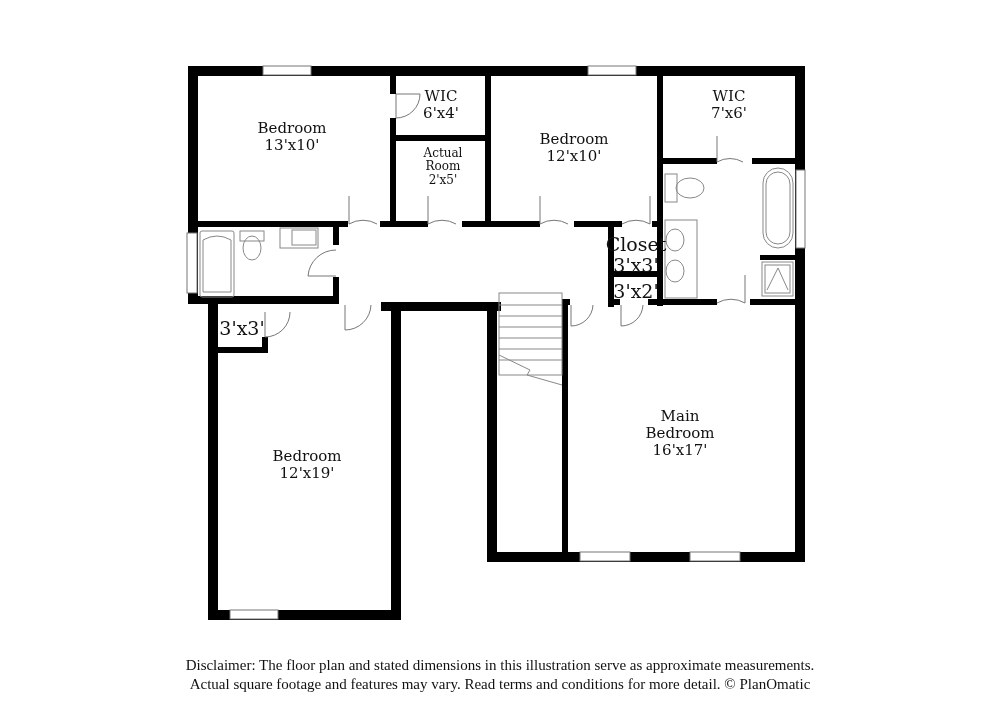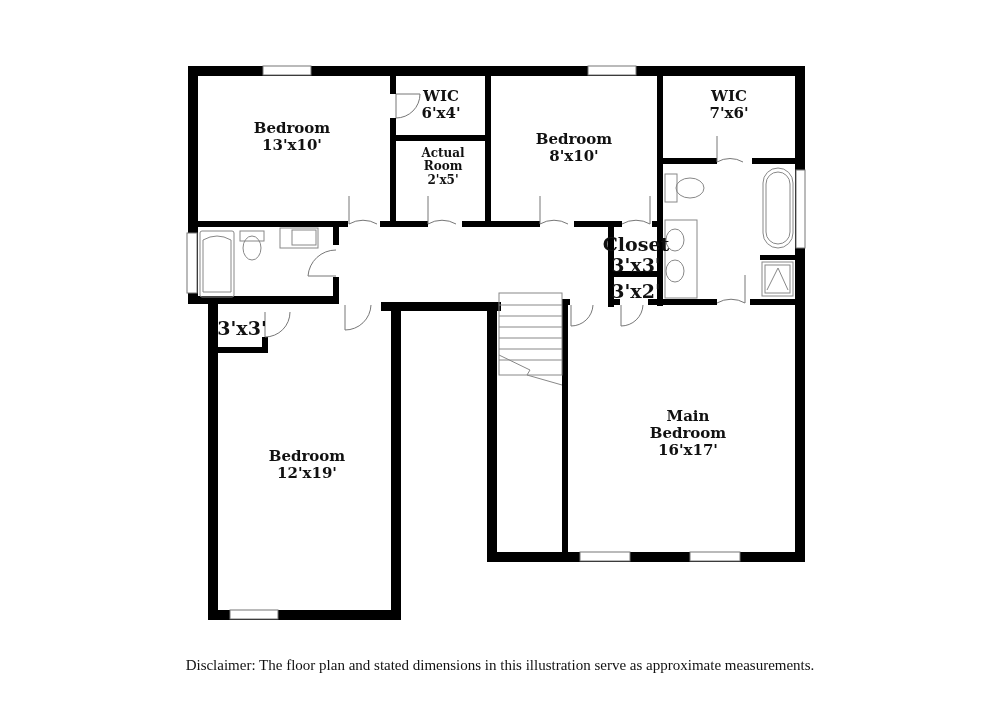--- a/index.html
+++ b/index.html
@@ -1,18 +1,18 @@
 <!DOCTYPE html>
 <html><head>
 <meta charset="utf-8">
 <style>
   html, body { margin:0; padding:0; background:#ffffff; }
   body { width:1000px; height:727px; position:relative; overflow:hidden; font-family:"DejaVu Serif", serif; }
   #plan { position:absolute; left:0; top:0; width:1000px; height:727px; }
-  .label { position:absolute; text-align:center; font-family:"DejaVu Serif", serif; font-weight:bold; color:#111; line-height:1.12; transform:translateX(-50%); white-space:nowrap; }
+  .label { position:absolute; text-align:center; font-family:"DejaVu Serif", serif; font-weight:normal; color:#111; line-height:1.12; transform:translateX(-50%); white-space:nowrap; }
   .label .name { display:block; }
   .label .dim { display:block; }
   .lg { font-size:15px; }
   .md { font-size:19px; }
   .sm { font-size:12px; }
   #disclaimer { position:absolute; left:0; width:1000px; top:656px; text-align:center; font-family:"Liberation Serif", serif; font-size:15px; color:#111; line-height:19px; }
   #disclaimer div { white-space:nowrap; }
 </style>
 </head>
 <body>
@@ -149,41 +149,42 @@
   <span class="name">WIC</span>
   <span class="dim">6'x4'</span>
 </div>
 <div class="label sm" style="left:443px; top:147px;">
   <span class="name">Actual</span>
   <span class="name">Room</span>
   <span class="dim">2'x5'</span>
 </div>
 <div class="label lg" style="left:574px; top:131px;">
   <span class="name">Bedroom</span>
-  <span class="dim">8'x10'</span>
+  <span class="dim">12'x10'</span>
 </div>
 <div class="label lg" style="left:729px; top:88px;">
   <span class="name">WIC</span>
   <span class="dim">7'x6'</span>
 </div>
 <div class="label md" style="left:636px; top:234px;">
   <span class="name">Closet</span>
   <span class="dim">3'x3'</span>
 </div>
 <div class="label md" style="left:636px; top:281px;">
   <span class="dim">3'x2'</span>
 </div>
 <div class="label md" style="left:242px; top:318px;">
   <span class="dim">3'x3'</span>
 </div>
 <div class="label lg" style="left:307px; top:448px;">
   <span class="name">Bedroom</span>
   <span class="dim">12'x19'</span>
 </div>
-<div class="label lg" style="left:680px; top:408px;margin-left:8px;">
+<div class="label lg" style="left:680px; top:408px;">
   <span class="name">Main</span>
   <span class="name">Bedroom</span>
   <span class="dim">16'x17'</span>
 </div>
 
 <div id="disclaimer">
   <div>Disclaimer: The floor plan and stated dimensions in this illustration serve as approximate measurements.</div>
+  <div>Actual square footage and features may vary. Read terms and conditions for more detail. © PlanOmatic</div>
 </div>
 
 </body></html>

